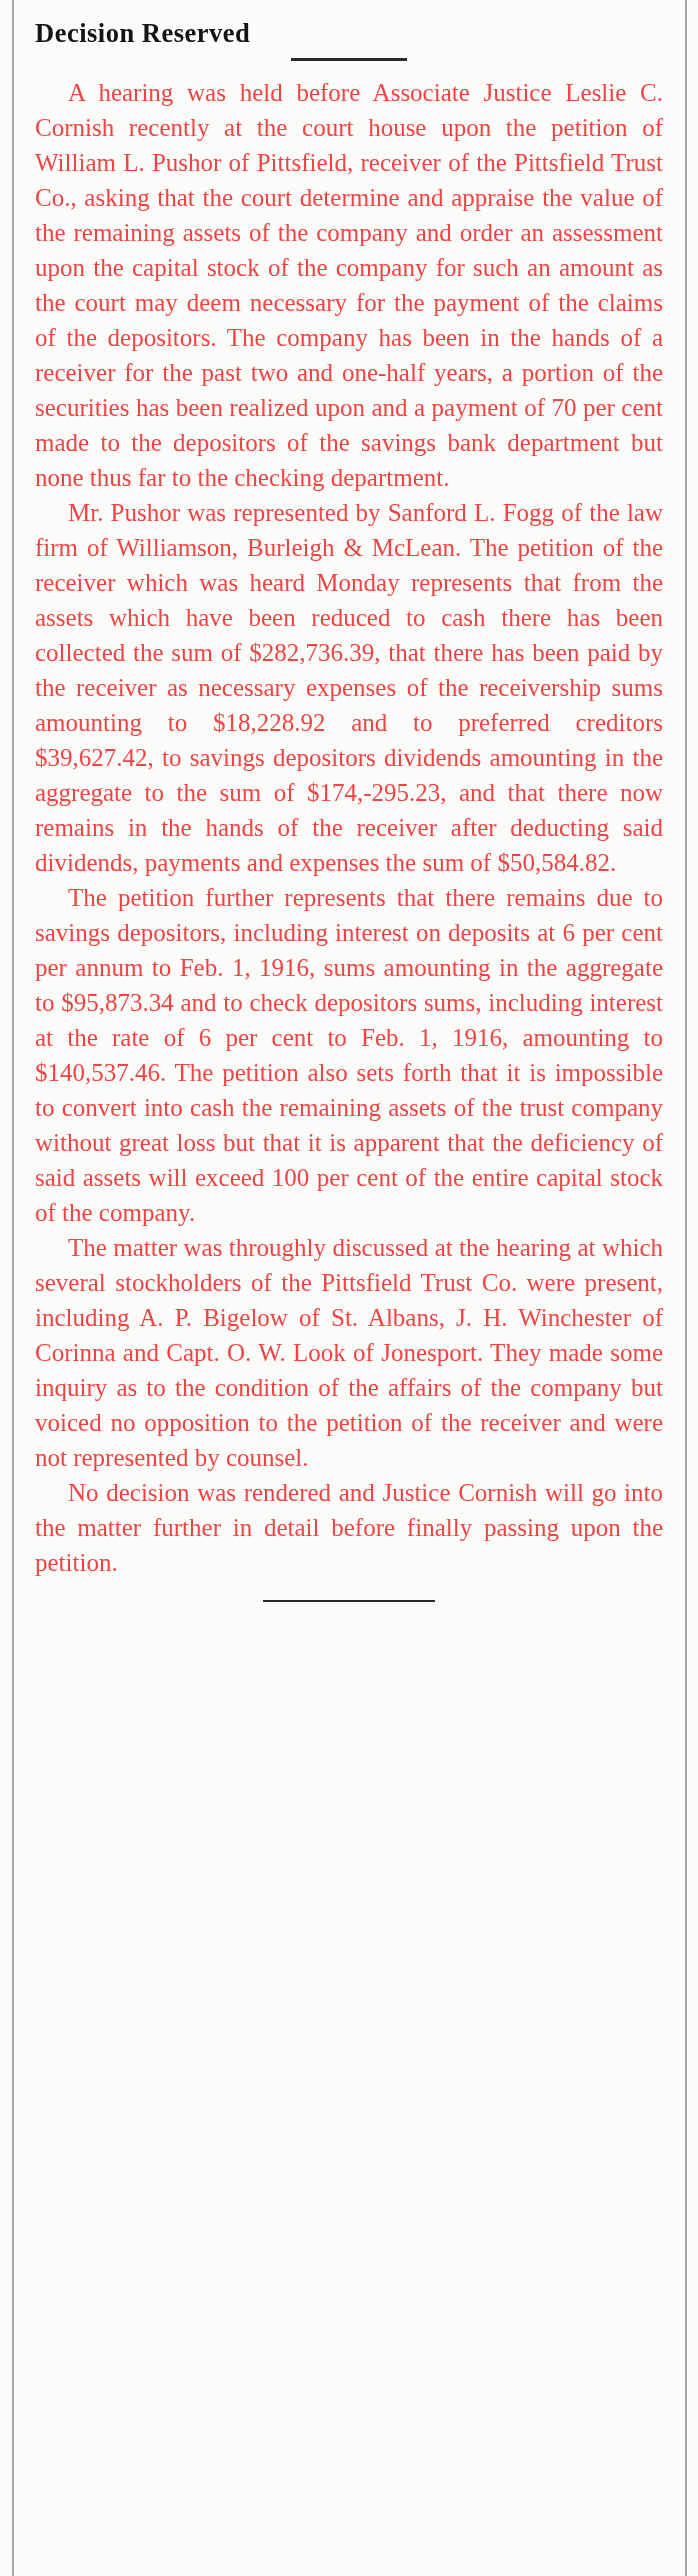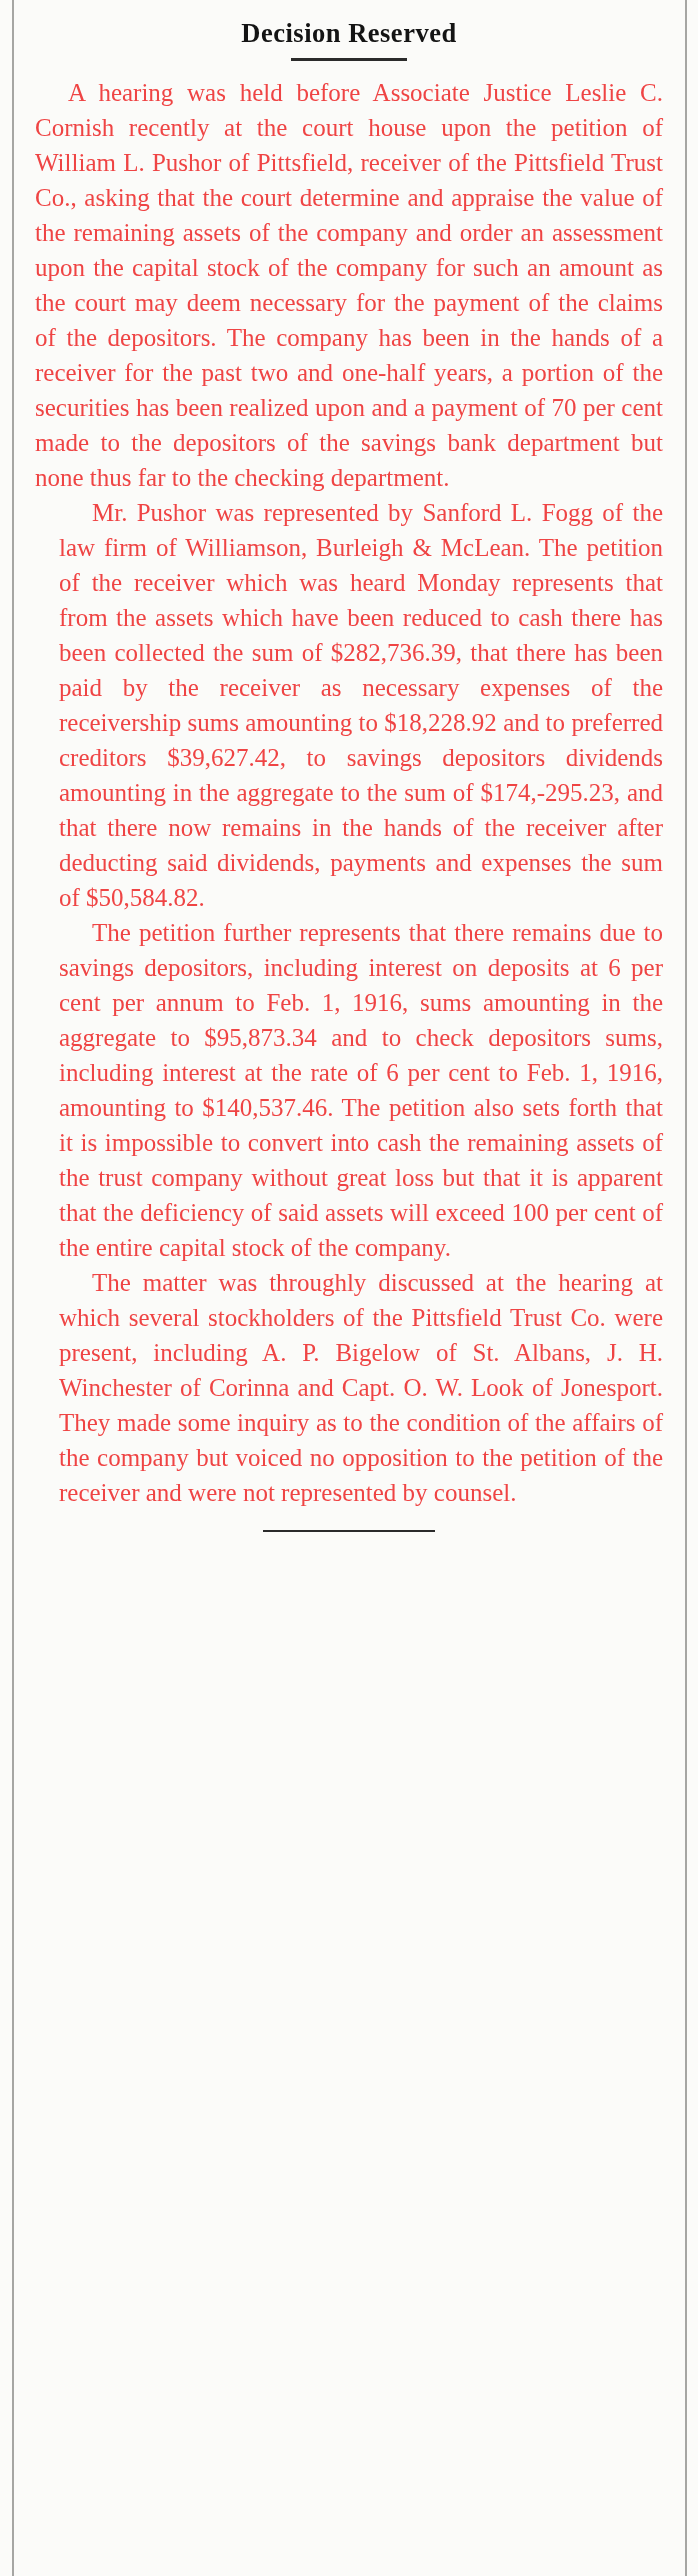--- a/index.html
+++ b/index.html
@@ -42,21 +42,20 @@
   .column {
     position: absolute;
     left: 35px;
     top: 0;
     width: 628px;
     height: 2576px;
     padding: 0;
   }
   .headline {
     margin: 17.6px 0 0 0;
-    text-align: center;
     font-family: "Liberation Serif", serif;
     font-weight: bold;
     font-size: 26.5px;
     letter-spacing: 0.5px;
     color: #141414;
   }
   .head-rule {
     width: 116px;
     height: 2.9px;
     background: #2b2b2b;
@@ -67,21 +66,20 @@
     text-align: justify;
     text-justify: inter-word;
     font-size: 25px;
     line-height: 35px;
     color: #ef4444;
     text-indent: 33px;
     font-family: "Liberation Serif", serif;
   }
   .body-text p + p {
     margin-top: 0px;
-    margin-left: 24px;
   }
   .bottom-rule {
     width: 172px;
     height: 2.9px;
     background: #2b2b2b;
     margin: 19.6px auto 0 auto;
   }
 </style>
 </head>
 <body>
@@ -95,19 +93,20 @@
 
     <h1 class="headline">Decision Reserved</h1>
 
     <div class="head-rule"></div>
 
     <div class="body-text">
       <p>A hearing was held before Associate Justice Leslie C. Cornish recently at the court house upon the petition of William L. Pushor of Pittsfield, receiver of the Pittsfield Trust Co., asking that the court determine and appraise the value of the remaining assets of the company and order an assessment upon the capital stock of the company for such an amount as the court may deem necessary for the payment of the claims of the depositors. The company has been in the hands of a receiver for the past two and one-half years, a portion of the securities has been realized upon and a payment of 70 per cent made to the depositors of the savings bank department but none thus far to the checking department.</p>
       <p>Mr. Pushor was represented by Sanford L. Fogg of the law firm of Williamson, Burleigh &amp; McLean. The petition of the receiver which was heard Monday represents that from the assets which have been reduced to cash there has been collected the sum of $282,736.39, that there has been paid by the receiver as necessary expenses of the receivership sums amounting to $18,228.92 and to preferred creditors $39,627.42, to savings depositors dividends amounting in the aggregate to the sum of $174,-295.23, and that there now remains in the hands of the receiver after deducting said dividends, payments and expenses the sum of $50,584.82.</p>
       <p>The petition further represents that there remains due to savings depositors, including interest on deposits at 6 per cent per annum to Feb. 1, 1916, sums amounting in the aggregate to $95,873.34 and to check depositors sums, including interest at the rate of 6 per cent to Feb. 1, 1916, amounting to $140,537.46. The petition also sets forth that it is impossible to convert into cash the remaining assets of the trust company without great loss but that it is apparent that the deficiency of said assets will exceed 100 per cent of the entire capital stock of the company.</p>
       <p>The matter was throughly discussed at the hearing at which several stockholders of the Pittsfield Trust Co. were present, including A. P. Bigelow of St. Albans, J. H. Winchester of Corinna and Capt. O. W. Look of Jonesport. They made some inquiry as to the condition of the affairs of the company but voiced no opposition to the petition of the receiver and were not represented by counsel.</p>
+      <p>No decision was rendered and Justice Cornish will go into the matter further in detail before finally passing upon the petition.</p>
     </div>
 
     <div class="bottom-rule"></div>
 
   </div>
 </div>
 
 
 </body></html>

